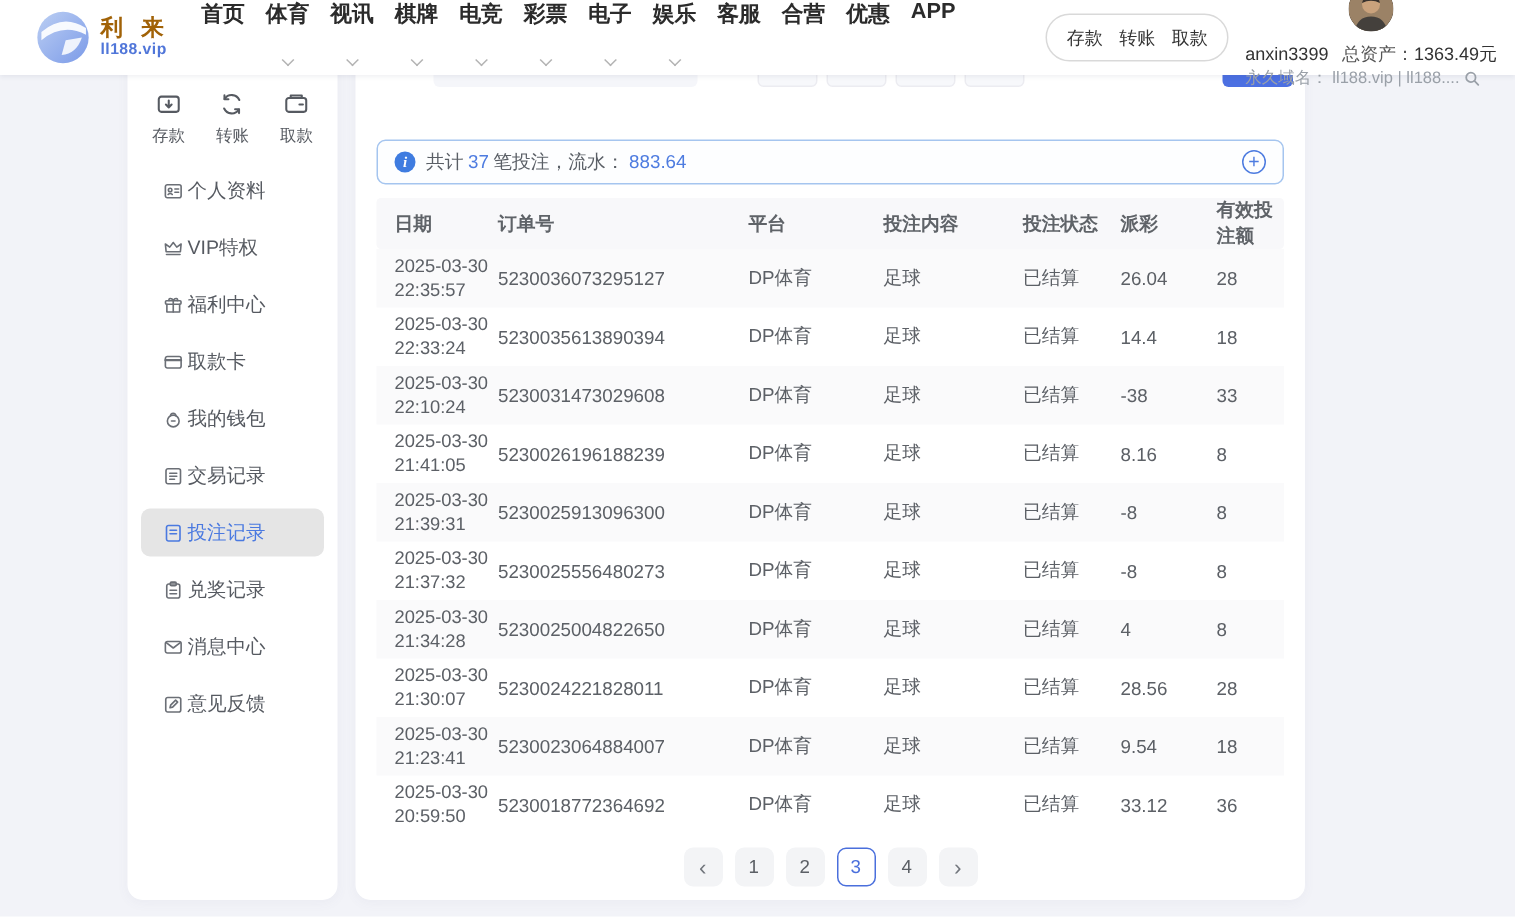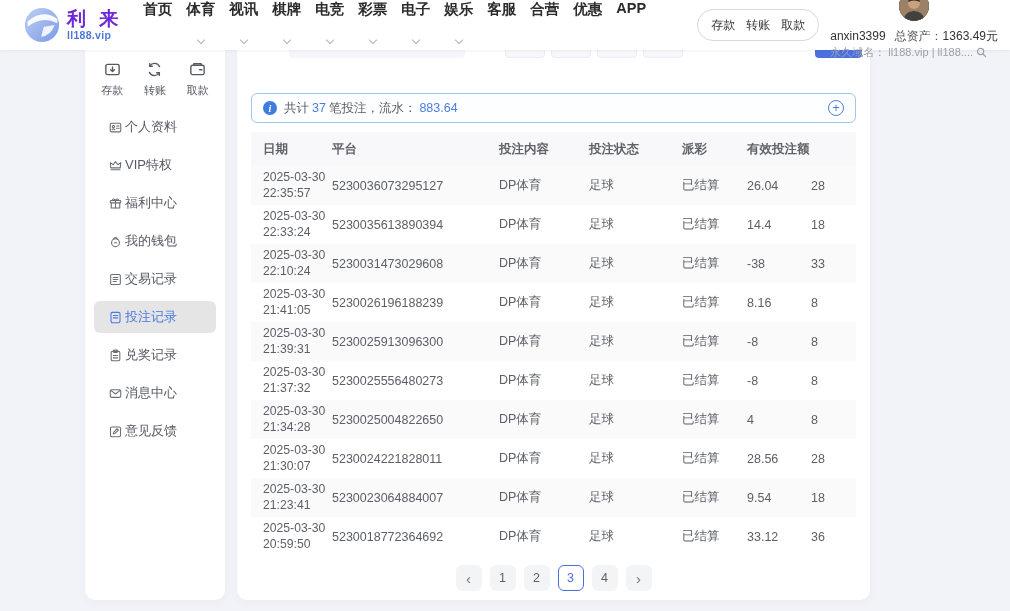--- a/index.html
+++ b/index.html
@@ -12,21 +12,21 @@
   .icon-svg svg{width:100%;height:100%;fill:none;stroke:currentColor;stroke-width:1.3;stroke-linecap:round;stroke-linejoin:round;}
 
   
   .navbar{
     position:absolute;top:0;left:0;right:0;height:50px;background:#fff;z-index:9;
     display:flex;align-items:center;padding:0 12px 0 24px;box-sizing:border-box;
     box-shadow:0 1px 3px rgba(40,50,90,.07);white-space:nowrap;
   }
   .logo{display:flex;align-items:center;gap:7px;cursor:pointer;flex:0 0 auto;}
   .logo-circle{width:36px;height:36px;}
-  .logo-title{font-size:19px;font-weight:bold;color:#6d28d9;letter-spacing:4px;line-height:1.05;}
+  .logo-title{font-size:15px;font-weight:bold;color:#a16207;letter-spacing:4px;line-height:1.05;}
   .logo-domain{font-size:10.5px;font-weight:bold;color:#5076d9;letter-spacing:.3px;}
   .nav{display:flex;margin-left:14px;flex:0 1 auto;}
   .nav-item{position:relative;height:50px;display:flex;padding:0 7px;
     font-size:14.5px;color:#2b2b2b;font-weight:700;cursor:pointer;}
   .nav-item .caret{display:none;position:absolute;left:50%;bottom:7px;width:5px;height:5px;
     border-right:1.3px solid #b3b3b3;border-bottom:1.3px solid #b3b3b3;
     transform:translateX(-50%) rotate(45deg);}
   .nav-item.has-arrow .caret{display:block;}
   .nav-right{margin-left:auto;display:flex;align-items:center;gap:11px;flex:0 0 auto;}
   .wallet-pill{height:30px;border:1px solid #d9d9d9;border-radius:16px;display:flex;
@@ -285,20 +285,29 @@
             <svg viewBox="0 0 18 18">
               <rect x="2.8" y="5.4" width="12.4" height="2.8" rx="0.8"></rect>
               <path d="M3.9 8.2v6.2h10.2V8.2"></path>
               <path d="M9 5.4v9"></path>
               <path d="M9 5.2C7.7 2.8 4.8 3.5 5.7 5.2M9 5.2c1.3-2.4 4.2-1.7 3.3 0"></path>
             </svg>
           </span>
           <span>福利中心</span>
         </div>
 
+        <div class="menu-item">
+          <span class="icon-svg">
+            <svg viewBox="0 0 18 18">
+              <rect x="2.7" y="4.4" width="12.6" height="9.2" rx="1.6"></rect>
+              <path d="M2.7 7.3h12.6" stroke-width="1.7"></path>
+            </svg>
+          </span>
+          <span>取款卡</span>
+        </div>
 
         <div class="menu-item">
           <span class="icon-svg">
             <svg viewBox="0 0 18 18">
               <circle cx="9" cy="10.4" r="4.7"></circle>
               <path d="M6.8 6.4a2.2 2.2 0 0 1 4.4 0"></path>
               <path d="M7.6 10.4h2.8"></path>
             </svg>
           </span>
           <span>我的钱包</span>
@@ -377,20 +386,21 @@
         <span>共计</span><span class="num">37</span><span>笔投注，流水：</span><span class="num">883.64</span>
       </span>
       <span class="plus-circle">+</span>
     </div>
 
     <div class="table">
       <div class="thead">
 
           <span class="hcell">日期</span>
 
+          <span class="hcell">订单号</span>
 
           <span class="hcell">平台</span>
 
           <span class="hcell">投注内容</span>
 
           <span class="hcell">投注状态</span>
 
           <span class="hcell">派彩</span>
 
           <span class="hcell">有效投注额</span>

